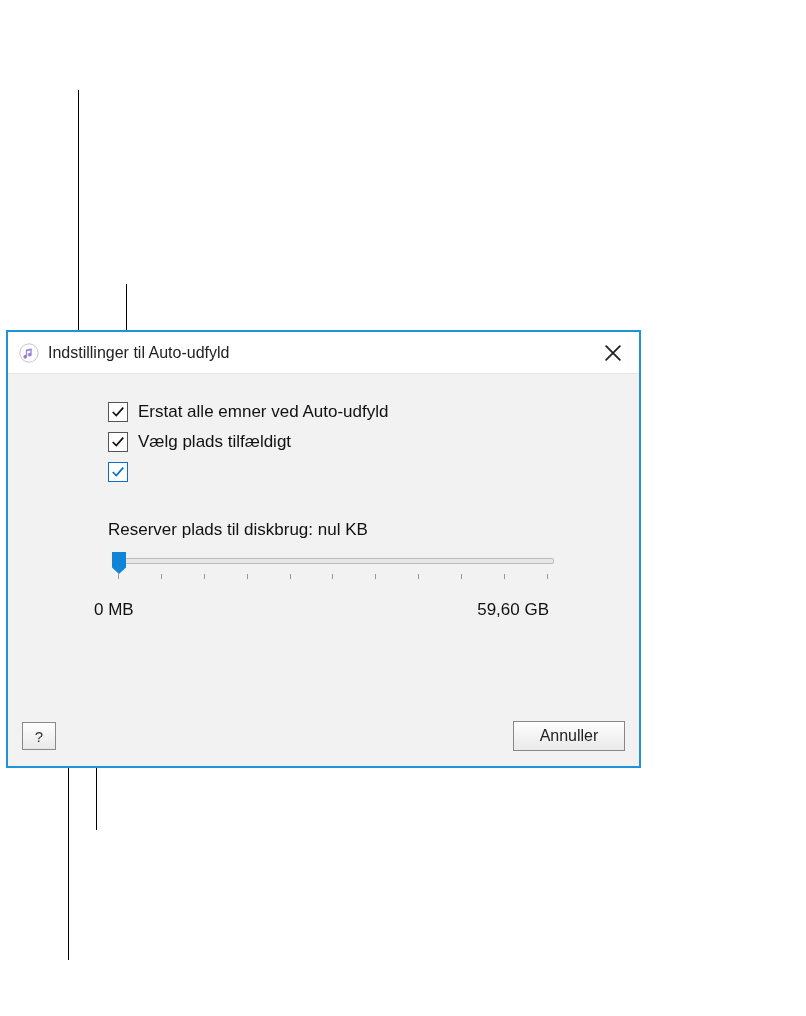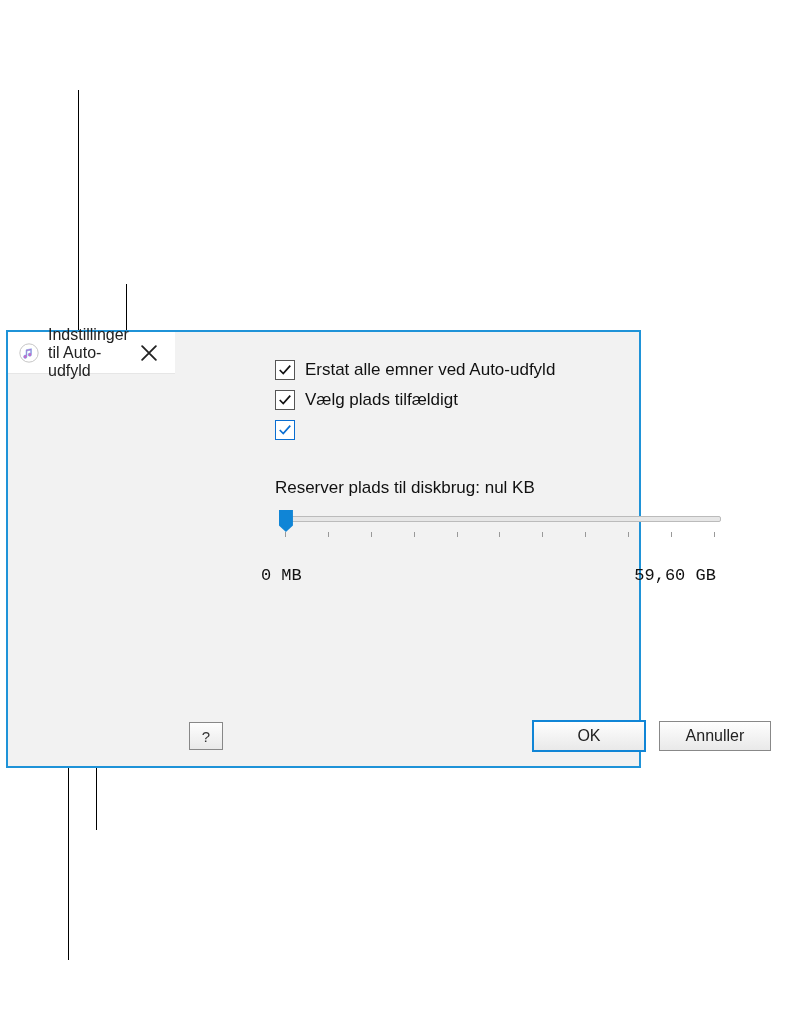--- a/index.html
+++ b/index.html
@@ -20,21 +20,21 @@
 
     .window {
       position: absolute;
       left: 6px;
       top: 330px;
       width: 635px;
       height: 438px;
       border: 2px solid #1f93d8;
       background: #f2f2f2;
       display: flex;
-      flex-direction: row;
+      flex-direction: column;
     }
     .titlebar {
       height: 42px;
       background: #ffffff;
       display: flex;
       align-items: center;
       padding: 0 6px 0 8px;
       border-bottom: 1px solid #e6e6e6;
     }
     .titlebar .icon-slot {
@@ -120,28 +120,27 @@
       position: absolute;
       left: 4px;
       top: -2px;
       width: 14px;
       height: 22px;
       background: #1085d6;
       clip-path: polygon(0 0, 100% 0, 100% 70%, 50% 100%, 0 70%);
       cursor: pointer;
     }
     .slider-numbers {
-      margin-top: 28px;
+      margin-top: 20px;
       display: flex;
       justify-content: space-between;
       width: 455px;
       font-size: 17px;
       color: #111;
       margin-left: -14px;
-      font-family: Liberation Mono, monospace;
     }
     .footer {
       position: absolute;
       left: 0; right: 0; bottom: 0;
       height: 60px;
       display: flex;
       align-items: center;
       padding: 0 14px;
     }
     .help-btn {
@@ -252,18 +251,17 @@
       </div>
       <div class="slider-numbers">
         <span>0 MB</span>
         <span>59,60 GB</span>
       </div>
     </div>
 
     <div class="footer">
       <span class="help-btn">?</span>
       <span class="footer-spacer"></span>
-      <span class="btn primary">OK</span>
       <span class="btn">Annuller</span>
     </div>
 
   </div>
 </div>
 
 </body></html>

